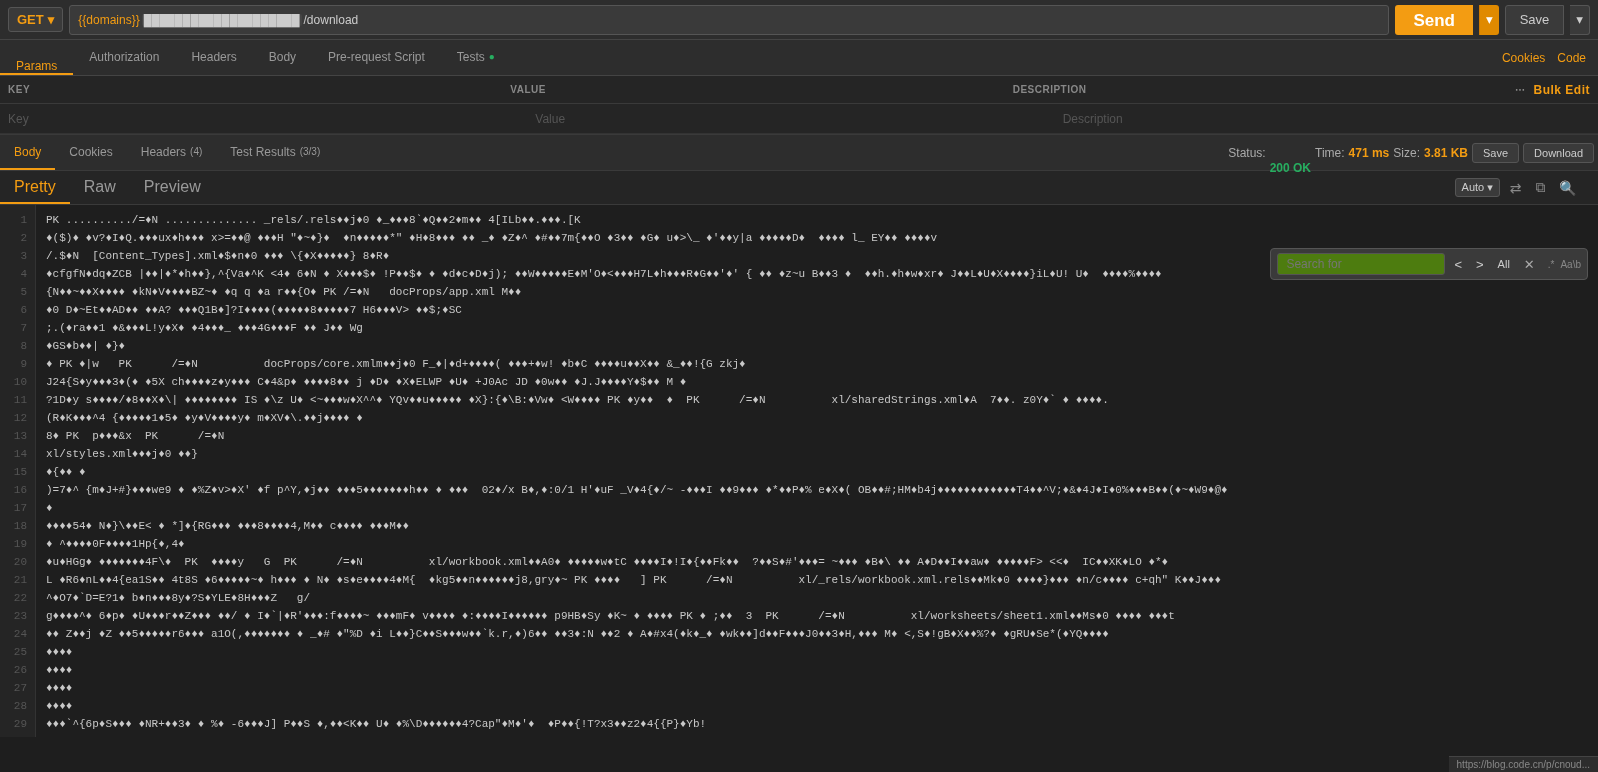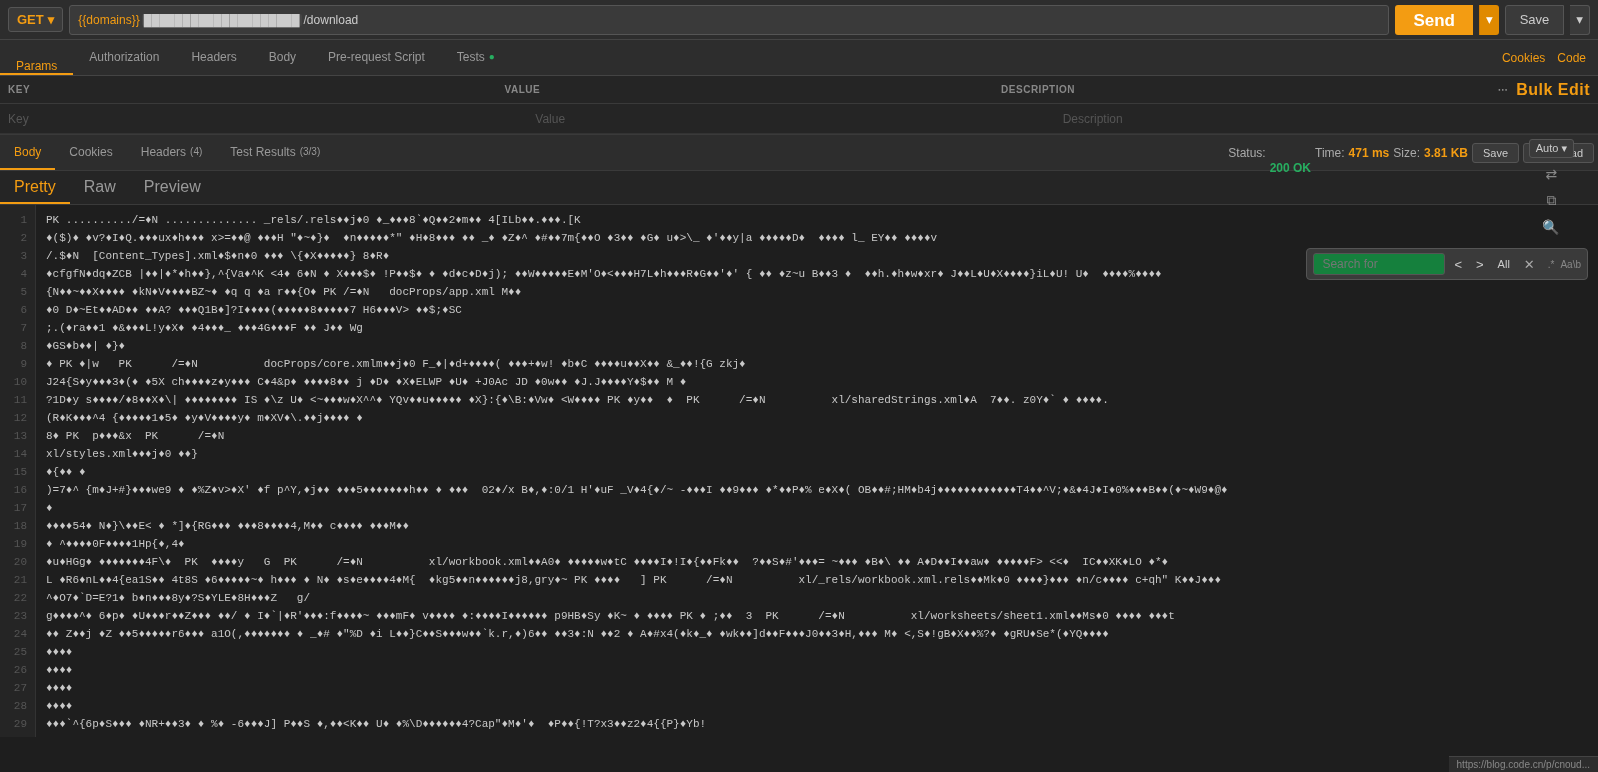--- a/index.html
+++ b/index.html
@@ -130,21 +130,21 @@
     }
     .params-header span {
       font-size: 10px;
       color: #888;
       font-weight: bold;
       letter-spacing: 0.5px;
       text-transform: uppercase;
     }
     .params-header .bulk-edit {
       color: #f39c12;
-      font-size: 16px;
+      font-size: 12px;
       cursor: pointer;
       text-transform: none;
     }
     .params-row {
       display: grid;
       grid-template-columns: 1fr 1fr 1fr;
       padding: 0 8px;
       height: 30px;
       align-items: center;
       border-bottom: 1px solid #333;
@@ -229,22 +229,21 @@
     }
     .resp-tab.active {
       color: #f39c12;
       border-bottom: 2px solid #f39c12;
     }
     .resp-tabs-right {
       margin-left: auto;
       display: flex;
       align-items: center;
       gap: 6px;
-      padding-right: 24px;
-      flex-direction: column;
+      padding-right: 17px;
     }
     .format-select {
       background: #3a3a3a;
       color: #ccc;
       border: 1px solid #555;
       border-radius: 3px;
       padding: 2px 6px;
       font-size: 11px;
       cursor: pointer;
     }
@@ -296,27 +295,27 @@
       background: #3a3a3a;
       border: 1px solid #555;
       border-radius: 4px;
       display: flex;
       align-items: center;
       padding: 4px 6px;
       gap: 4px;
       z-index: 10;
     }
     .search-input {
-      background: #15803d;
+      background: #4d7c0f;
       border: 1px solid #555;
       color: #ccc;
       border-radius: 3px;
       padding: 3px 8px;
       font-size: 12px;
-      width: 132px;
+      width: 168px;
       outline: none;
     }
     .search-nav-btn {
       background: none;
       border: none;
       color: #ccc;
       cursor: pointer;
       font-size: 13px;
       padding: 2px 5px;
     }

